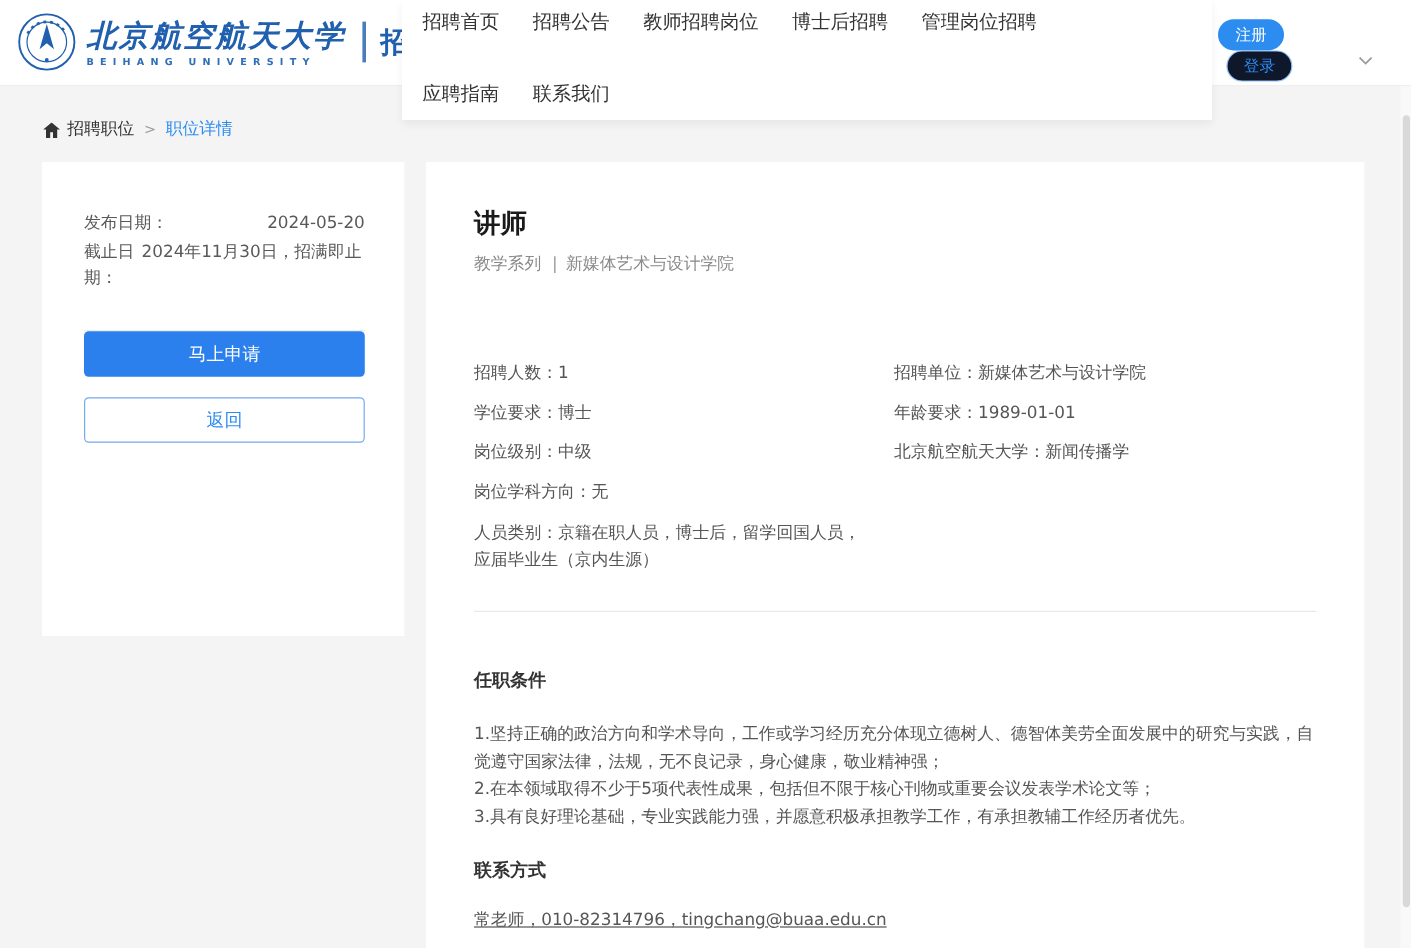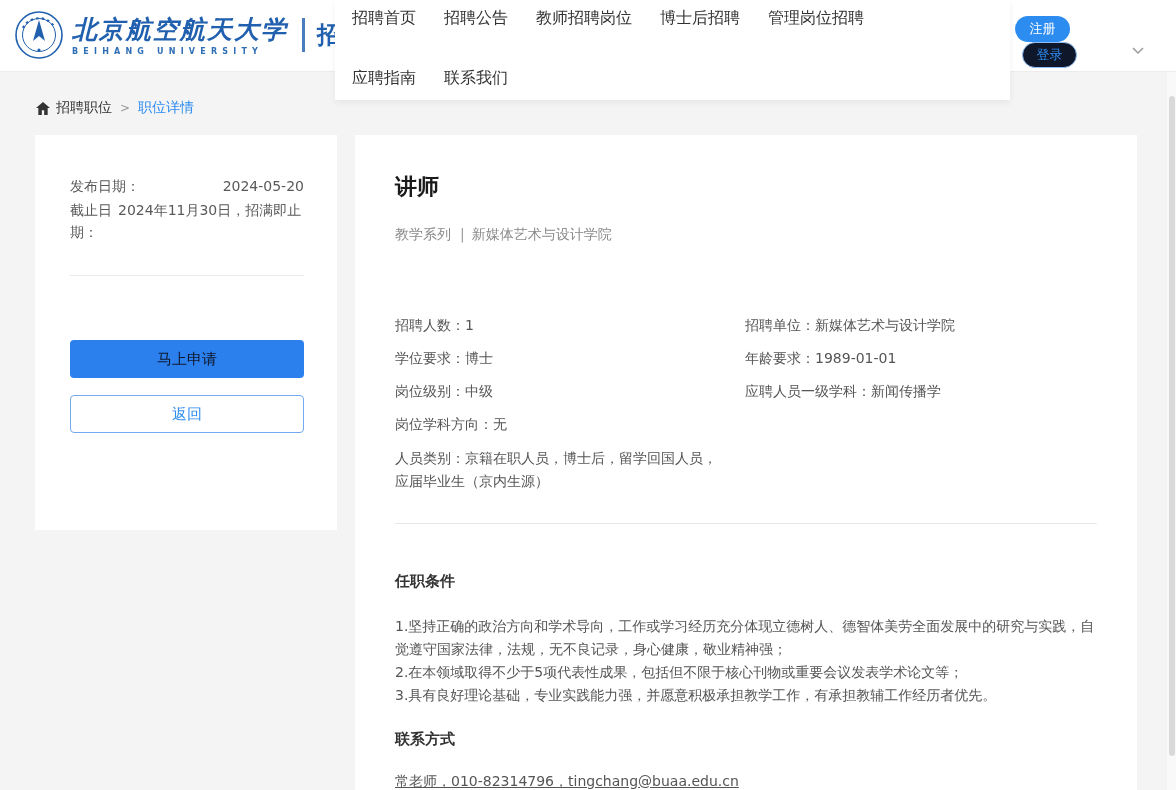--- a/index.html
+++ b/index.html
@@ -46,28 +46,28 @@
   
   .side-card{ position:absolute; left:35px; top:135px; width:302px; height:395px;
               background:#fff; padding:40px 33px 0 35px; z-index:1; }
   .info-row{ display:flex; justify-content:space-between; font-size:14px; color:#595959;
              line-height:22px; margin-bottom:2px; }
   .info-row.wrap .lbl{ width:48px; flex:none; }
   .info-row.wrap .val{ flex:1; }
   .side-divider{ margin-top:32px; border-top:1px solid #ebebeb; }
   .btn{ display:block; width:100%; height:38px; border-radius:4px; font-size:15px;
         font-family:inherit; cursor:pointer; }
-  .btn-apply{ margin-top:64px; background:#2b80ee; color:#0f172a; border:none; }
+  .btn-apply{ background:#2b80ee; color:#ffffff; border:none; }
   .btn-back{ margin-top:17px; background:#fff; color:#2d8cf0; border:1px solid #74a9f0; }
 
   
   .main-card{ position:absolute; left:355px; top:135px; width:782px; height:700px;
               background:#fff; padding:30px 40px; z-index:1; }
   .job-title{ margin-top:7px; font-size:22px; font-weight:bold; color:#1a1a1a; line-height:30px; }
-  .job-subtitle{ margin-top:22px; font-size:14px; color:#8a8a8a; line-height:20px; }
+  .job-subtitle{ margin-top:8px; font-size:14px; color:#8a8a8a; line-height:20px; }
   .sub-sep{ margin:0 7px 0 9px; color:#9a9a9a; }
   .fields-grid{ margin-top:71px; display:grid; grid-template-columns:350px 1fr;
                 row-gap:13px; font-size:14px; color:#555; line-height:20px; }
   .personnel-cell{ grid-column:1; max-width:332px; line-height:23px; }
   .main-divider{ margin-top:30px; border-top:1px solid #e8e8e8; }
   .section-heading{ margin-top:49px; font-size:15px; font-weight:bold; color:#333; line-height:16px; }
   .req-text{ margin-top:26px; font-size:14px; color:#555; line-height:23px; }
   .contact-heading{ margin-top:24px; }
   .contact-line{ margin-top:24px; font-size:14px; color:#555; line-height:20px;text-decoration:underline; }
 
@@ -159,21 +159,21 @@
     <div class="job-subtitle">
       <span>教学系列</span><span class="sub-sep">|</span><span>新媒体艺术与设计学院</span>
     </div>
 
     <div class="fields-grid">
       <div>招聘人数：1</div>
       <div>招聘单位：新媒体艺术与设计学院</div>
       <div>学位要求：博士</div>
       <div>年龄要求：1989-01-01</div>
       <div>岗位级别：中级</div>
-      <div>应聘人员一级学科：新闻传播学</div>
+      <div>北京航空航天大学：新闻传播学</div>
       <div>岗位学科方向：无</div>
       <div class="personnel-cell">人员类别：京籍在职人员，博士后，留学回国人员，应届毕业生（京内生源）</div>
     </div>
 
     <div class="main-divider"></div>
 
     <h2 class="section-heading">任职条件</h2>
     <div class="req-text">
       <p>1.坚持正确的政治方向和学术导向，工作或学习经历充分体现立德树人、德智体美劳全面发展中的研究与实践，自觉遵守国家法律，法规，无不良记录，身心健康，敬业精神强；</p>
       <p>2.在本领域取得不少于5项代表性成果，包括但不限于核心刊物或重要会议发表学术论文等；</p>

